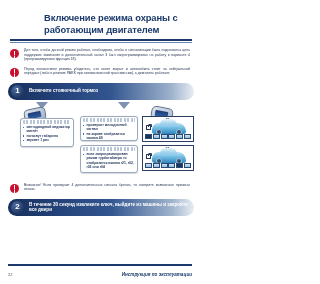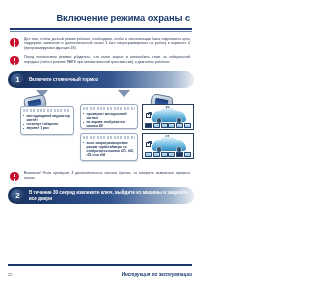--- a/index.html
+++ b/index.html
@@ -9,21 +9,21 @@
     font-family:"Liberation Sans", sans-serif;
     color:#1d2b4a;
     overflow:hidden;
     position:relative;
   }
   .page{position:relative;width:200px;height:284px;box-sizing:border-box;}
 
   
   .title-block{
     padding:12px 10px 0 44px;
-    text-align:right;
+    text-align:left;
   }
   .title-line{
     font-size:9.4px;
     font-weight:bold;
     color:#1b3a6b;
     line-height:11.6px;
     letter-spacing:-0.1px;
     white-space:nowrap;
   }
   .title-rule{
@@ -243,20 +243,21 @@
     color:#1b3a6b;
   }
 </style>
 </head>
 <body>
 
 <div class="page">
 
   <div class="title-block">
     <div class="title-line">Включение режима охраны с</div>
+    <div class="title-line">работающим двигателем</div>
   </div>
   <div class="title-rule"></div>
   <div class="title-rule2"></div>
 
   <div class="warn">
     <div class="warn-icon"></div>
     <div class="warn-text">
       <p>Для того, чтобы данный режим работал, необходимо, чтобы в сигнализации была подключена цепь поддержки зажигания и дополнительный канал 3 был запрограммирован на работу в варианте 4 (программируемая функция 18).</p>
     </div>
   </div>

